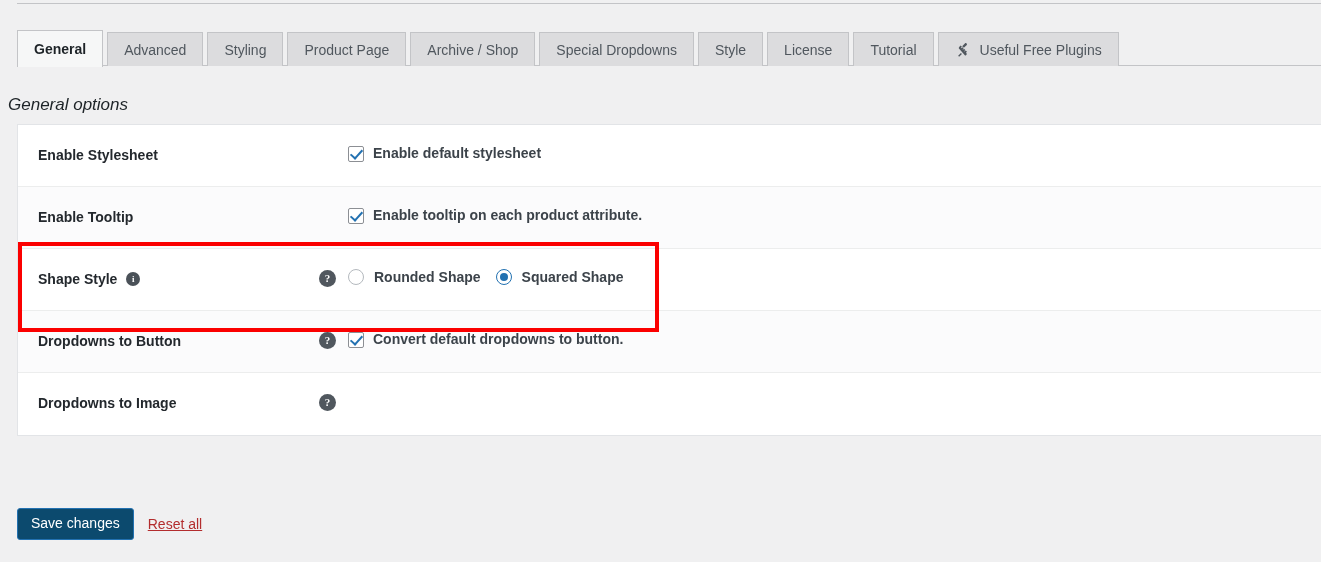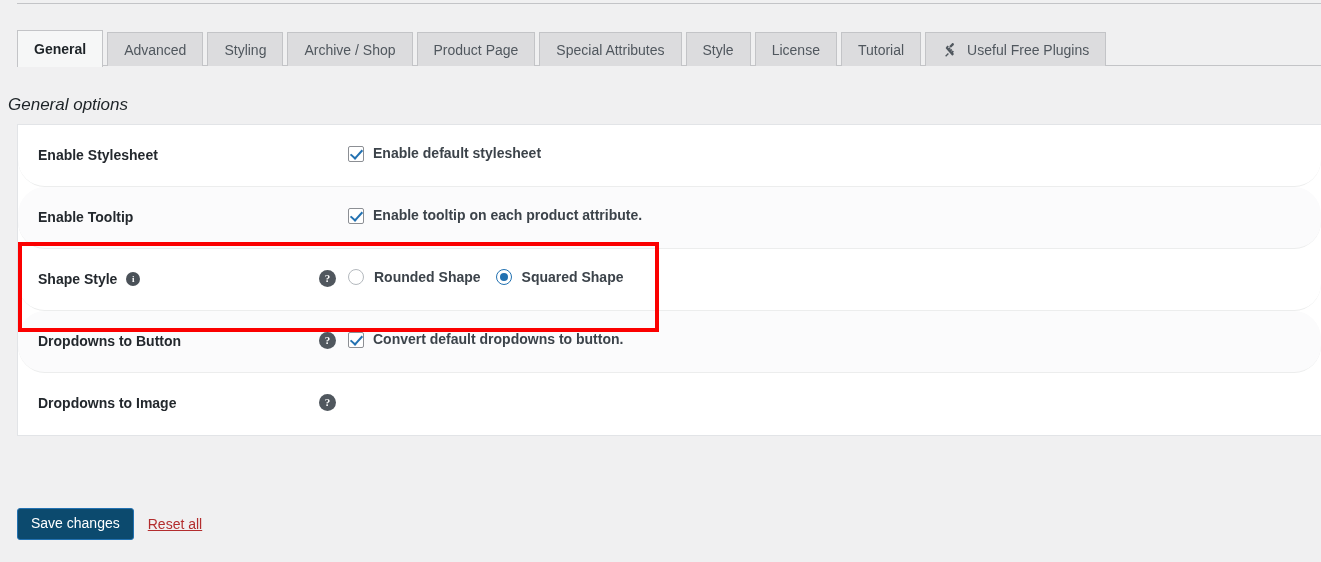--- a/index.html
+++ b/index.html
@@ -106,21 +106,20 @@
     background: #fff;
     border: 1px solid #e2e4e7;
     border-right: none;
   }
   .row {
     display: flex;
     align-items: flex-start;
     min-height: 62px;
     border-bottom: 1px solid #eceded;
     background: #fff;
-    border-radius: 27px;
   }
   .row.alt { background: #fbfbfc; }
   .row:last-child { border-bottom: none; }
 
   .row-label {
     flex: 0 0 301px;
     padding: 21px 10px 20px 20px;
     font-size: 14px;
     font-weight: 700;
     color: #23282d;
@@ -291,27 +290,27 @@
     <div class="tab active">
       <span>General</span>
     </div>
     <div class="tab">
       <span>Advanced</span>
     </div>
     <div class="tab">
       <span>Styling</span>
     </div>
     <div class="tab">
+      <span>Product Page</span>
+    </div>
+    <div class="tab">
       <span>Archive / Shop</span>
     </div>
     <div class="tab">
-      <span>Product Page</span>
-    </div>
-    <div class="tab">
-      <span>Special Attributes</span>
+      <span>Special Dropdowns</span>
     </div>
     <div class="tab">
       <span>Style</span>
     </div>
     <div class="tab">
       <span>License</span>
     </div>
     <div class="tab">
       <span>Tutorial</span>
     </div>

